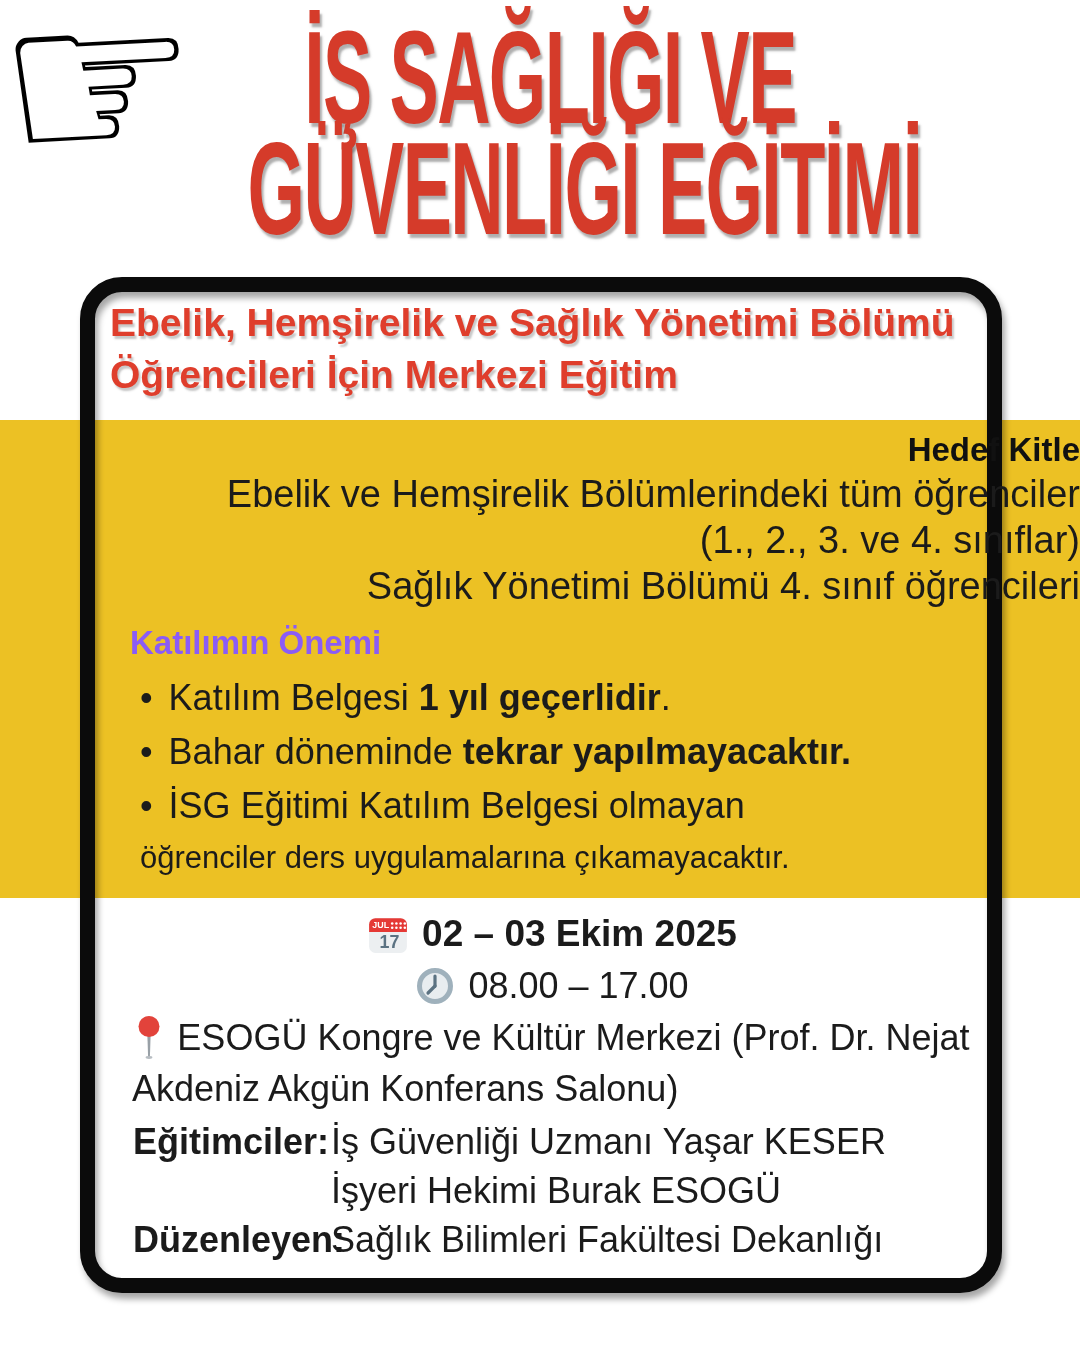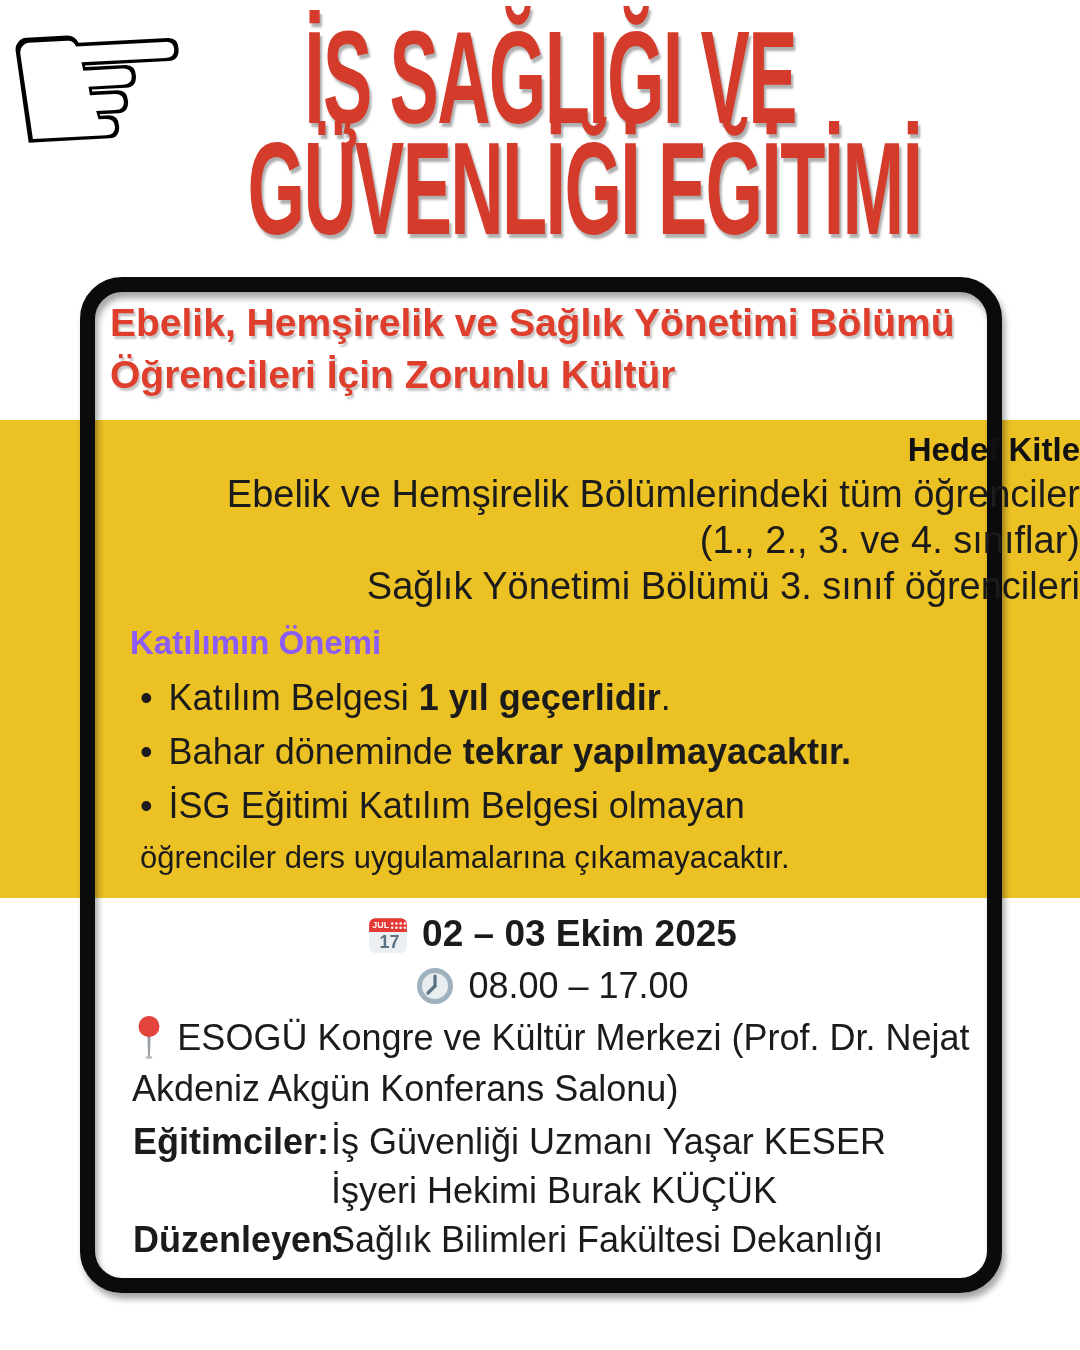--- a/index.html
+++ b/index.html
@@ -157,28 +157,28 @@
 
 <div class="hand">☞</div>
 
 <div class="title">
   <div class="title-line">İŞ SAĞLIĞI VE</div>
   <div class="title-line">GÜVENLİĞİ EĞİTİMİ</div>
 </div>
 
 <div class="subtitle">
   <div>Ebelik, Hemşirelik ve Sağlık Yönetimi Bölümü</div>
-  <div>Öğrencileri İçin Zorunlu Kültür</div>
+  <div>Öğrencileri İçin Merkezi Eğitim</div>
 </div>
 
 <div class="target">
   <div class="target-heading">Hedef Kitle</div>
   <div class="target-line">Ebelik ve Hemşirelik Bölümlerindeki tüm öğrenciler</div>
   <div class="target-line">(1., 2., 3. ve 4. sınıflar)</div>
-  <div class="target-line">Sağlık Yönetimi Bölümü 3. sınıf öğrencileri</div>
+  <div class="target-line">Sağlık Yönetimi Bölümü 4. sınıf öğrencileri</div>
 </div>
 
 <div class="importance">
   <div class="importance-heading">Katılımın Önemi</div>
 
   <div class="bullet">
     <span class="dot"></span>
     <span><span>Katılım Belgesi </span><b>1 yıl geçerlidir</b><span>.</span></span>
   </div>
 
@@ -231,18 +231,18 @@
       <circle cx="15" cy="11.5" r="10.5" fill="#E2433B"></circle>
     </svg>
     <span>ESOGÜ Kongre ve Kültür Merkezi (Prof. Dr. Nejat</span>
   </div>
   <div class="loc-line2">Akdeniz Akgün Konferans Salonu)</div>
 
   <div class="people">
     <span class="label">Eğitimciler:</span>
     <span>İş Güvenliği Uzmanı Yaşar KESER</span>
     <span class="label"></span>
-    <span>İşyeri Hekimi Burak KÜÇÜK</span>
+    <span>İşyeri Hekimi Burak ESOGÜ</span>
     <span class="label">Düzenleyen:</span>
     <span>Sağlık Bilimleri Fakültesi Dekanlığı</span>
   </div>
 
 </div>
 
 </body></html>

